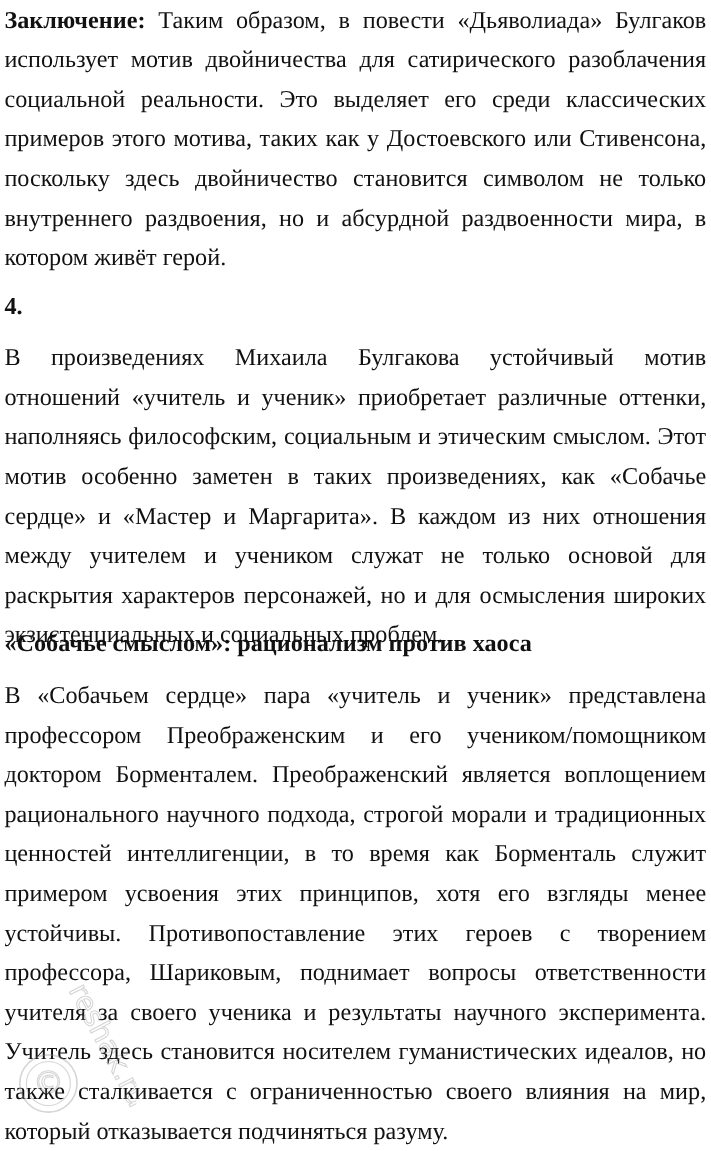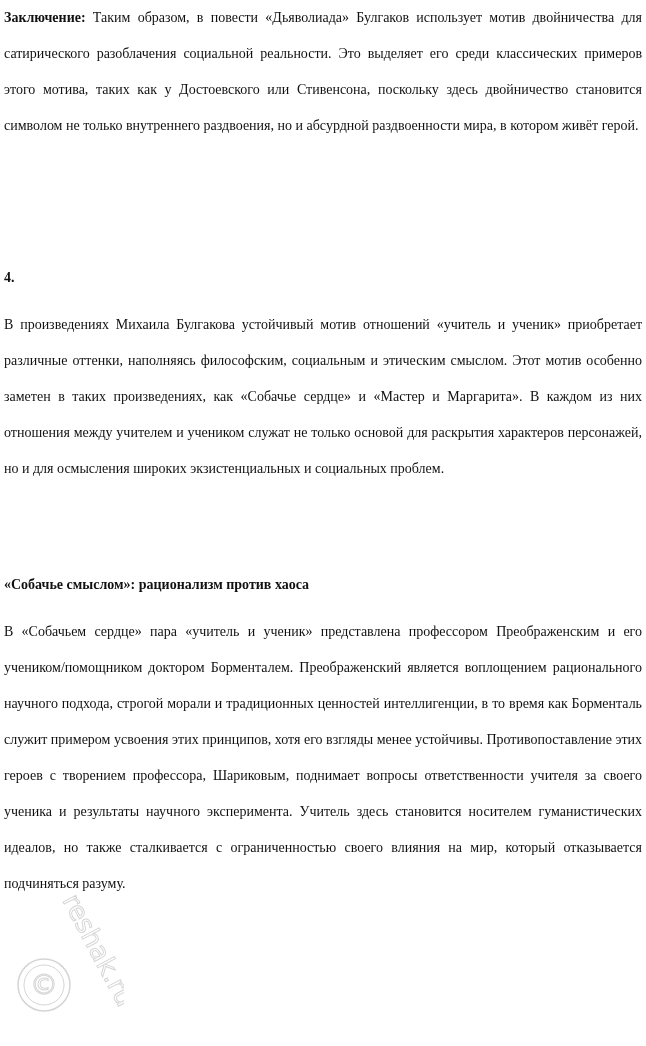--- a/index.html
+++ b/index.html
@@ -3,21 +3,21 @@
 <meta charset="utf-8">
 <style>
   html, body { margin: 0; padding: 0; background: #ffffff; }
   body {
     width: 646px; height: 1046px; overflow: hidden; position: relative;
     font-family: "Liberation Serif", "DejaVu Serif", serif;
     color: #111;
   }
   .page { position: absolute; left: 4px; top: 0; width: 638px; }
   p {
-    margin: 0; font-size: 14px; line-height: 36px;
+    margin: 0; font-size: 22px; line-height: 36px;
     text-align: justify; text-align-last: left;
   }
   .b { font-weight: bold; }
   #p1 { position: absolute; top: 0; }
   #num { position: absolute; top: 260px; }
   #p2 { position: absolute; top: 307px; }
   #h1 { position: absolute; top: 567px; }
   #p3 { position: absolute; top: 614px; font-family: Liberation Serif, serif; }
   .watermark {
     position: absolute; left: 14px; top: 890px; width: 110px; height: 140px;

